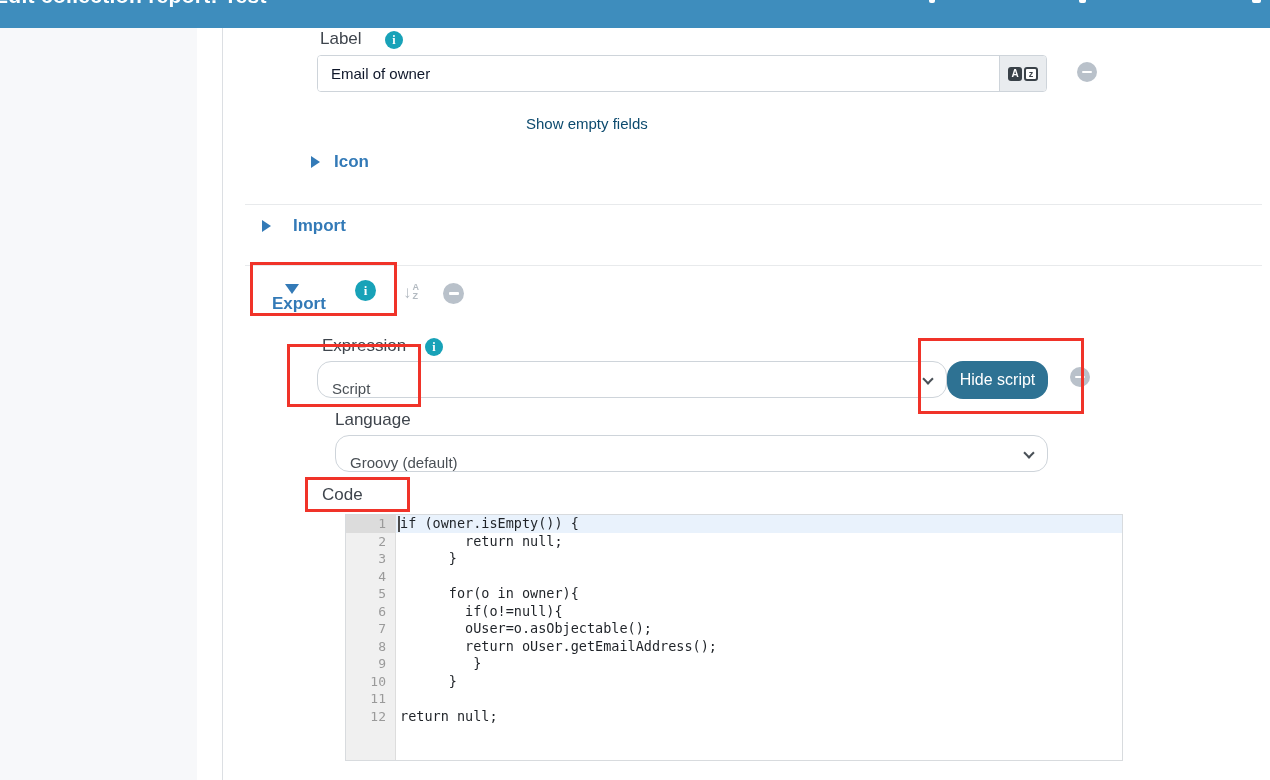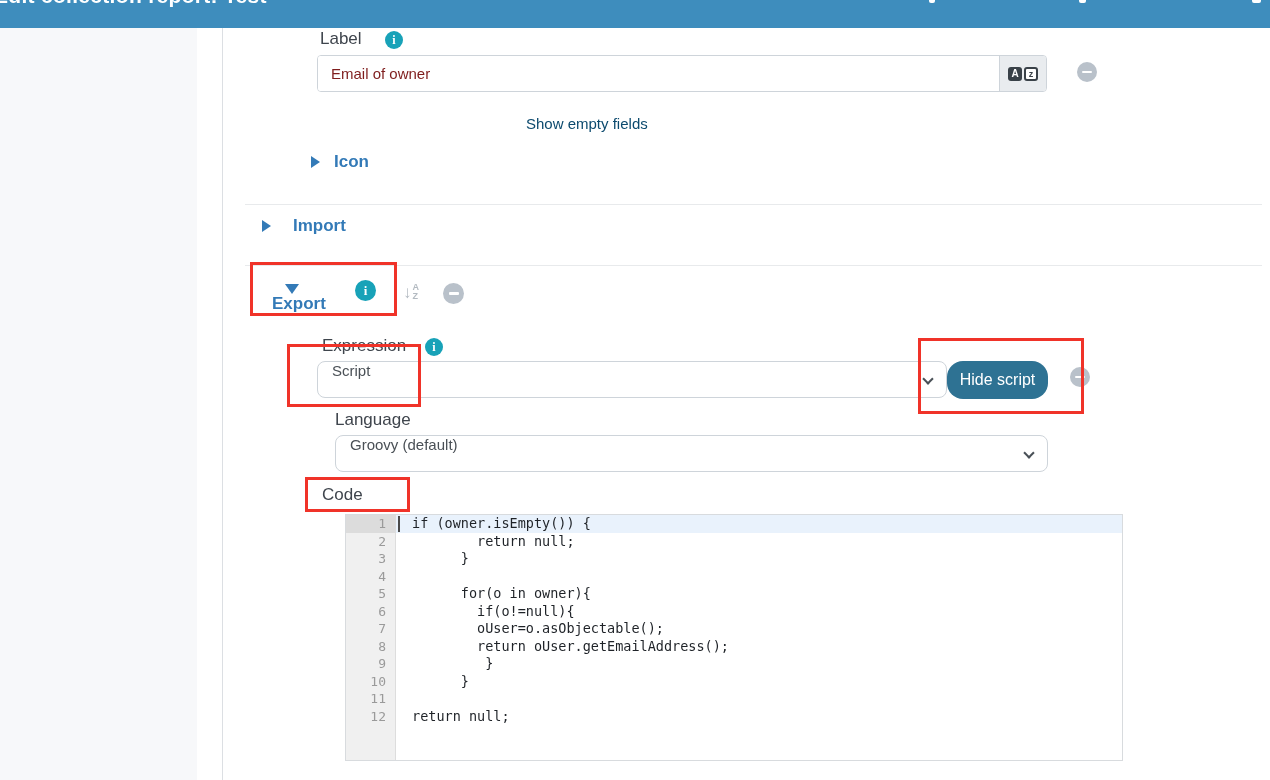--- a/index.html
+++ b/index.html
@@ -18,21 +18,21 @@
 
   
   .field-label { position:absolute; font-size:17px; color:#3f454d; }
   .section-label { font-size:17px; font-weight:700; color:#337ab7; }
 
   
   .info-icon { position:absolute; border-radius:50%; background:#18a2b8; color:#fff; display:flex; align-items:center; justify-content:center; font-weight:700; font-family:"Liberation Serif", serif; }
 
   
   .input-group { position:absolute; display:flex; border:1px solid #ced4da; border-radius:4px; background:#fff; overflow:hidden; }
-  .input-group input { flex:1; border:none; outline:none; padding:0 13px; font-size:15px; color:#7f1d1d; font-family:"Liberation Sans", sans-serif; background:#fff; }
+  .input-group input { flex:1; border:none; outline:none; padding:0 13px; font-size:15px; color:#0f172a; font-family:"Liberation Sans", sans-serif; background:#fff; }
   .ig-btn { width:47px; background:#e9ecef; border-left:1px solid #ced4da; display:flex; align-items:center; justify-content:center; cursor:pointer; }
   .lang-ic { display:flex; align-items:center; }
   .lang-a { width:14px; height:14px; background:#394148; color:#fff; border-radius:3px; font-size:10px; font-weight:700; display:flex; align-items:center; justify-content:center; }
   .lang-b { width:14px; height:14px; border:2px solid #394148; background:#fff; color:#394148; border-radius:3px; font-size:9px; font-weight:700; display:flex; align-items:center; justify-content:center; margin-left:2px; }
 
   
   .minus-btn { position:absolute; border-radius:50%; background:#b9c1ca; display:flex; align-items:center; justify-content:center; cursor:pointer; }
   .minus-btn .bar { width:10px; height:2.5px; background:#fff; border-radius:1px; }
 
   .link { position:absolute; color:#0c4a6e; font-size:15px; cursor:pointer; }
@@ -42,35 +42,35 @@
   .caret-right { width:0; height:0; border-top:6px solid transparent; border-bottom:6px solid transparent; border-left:9px solid #337ab7; }
   .caret-down { width:0; height:0; border-left:7px solid transparent; border-right:7px solid transparent; border-top:10px solid #337ab7; }
 
   
   .sort-icon { position:absolute; display:flex; align-items:center; color:#b3bac1; cursor:pointer; }
   .sort-icon .arrow { font-size:17px; font-weight:700; line-height:1; }
   .sort-icon .letters { display:flex; flex-direction:column; margin-left:1px; }
   .sort-icon .letters i { font-style:normal; font-size:9px; font-weight:700; line-height:9px; }
 
   
-  .select { position:absolute; border:1px solid #ced4da; border-radius:8px; background:#fff; display:flex; align-items:flex-start; font-size:15px; color:#4a5056; padding:0 14px; cursor:pointer; }
+  .select { position:absolute; border:1px solid #ced4da; border-radius:14px; background:#fff; display:flex; align-items:flex-end; font-size:15px; color:#4a5056; padding:0 14px; cursor:pointer; }
   .select .chev { position:absolute; right:14px; top:13px; width:8px; height:8px; border-right:2px solid #495057; border-bottom:2px solid #495057; transform:rotate(45deg); }
 
   .btn-primary { position:absolute; background:#2e7293; color:#fff; border:none; border-radius:16px; font-size:16px; font-family:"Liberation Sans", sans-serif; display:flex; align-items:center; justify-content:center; cursor:pointer; }
 
   
   .annot { position:absolute; border:3px solid #f03329; background:transparent; pointer-events:none; }
 
   
   .editor { position:absolute; left:345px; top:514px; width:778px; height:247px; border:1px solid #d8dbde; display:flex; background:#fff; font-family:"DejaVu Sans Mono", monospace; }
   .gutter { width:50px; background:#f0f0f0; border-right:1px solid #ddd; }
   .gut-row { height:17.5px; line-height:17.5px; text-align:right; padding-right:9px; color:#9a9a9a; font-size:13px; }
   .gut-row.active { background:#dcdcdc; }
   .codearea { flex:1; overflow:hidden; }
-  .code-row { position:relative; height:17.5px; line-height:17.5px; white-space:pre; font-size:13.5px; color:#1f2328; padding-left:16px; }
+  .code-row { position:relative; height:17.5px; line-height:17.5px; white-space:pre; font-size:13.5px; color:#1f2328; padding-left:4px; }
   .code-row.active { background:#e9f2fc; }
   .cursor { position:absolute; left:2px; top:1px; width:2px; height:15.5px; background:#4a4a4a; }
 </style>
 </head>
 <body>
 
 <div id="screen">
 
   <div class="topbar">
     <div class="topbar-title">Edit collection report: Test</div>

